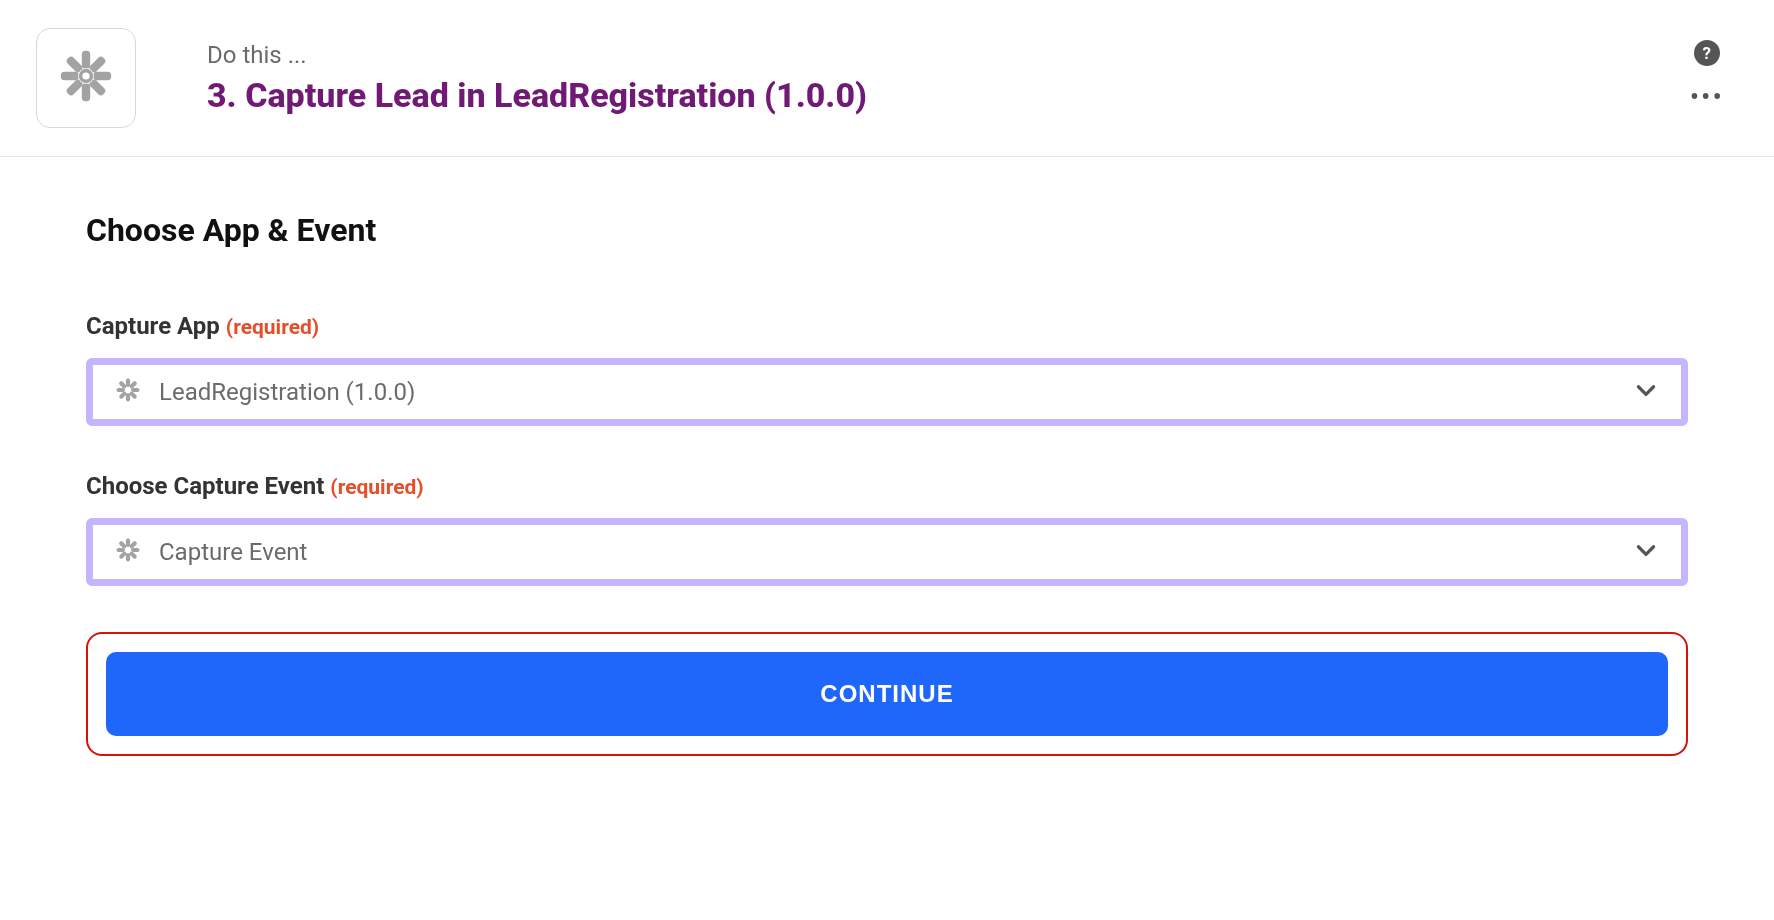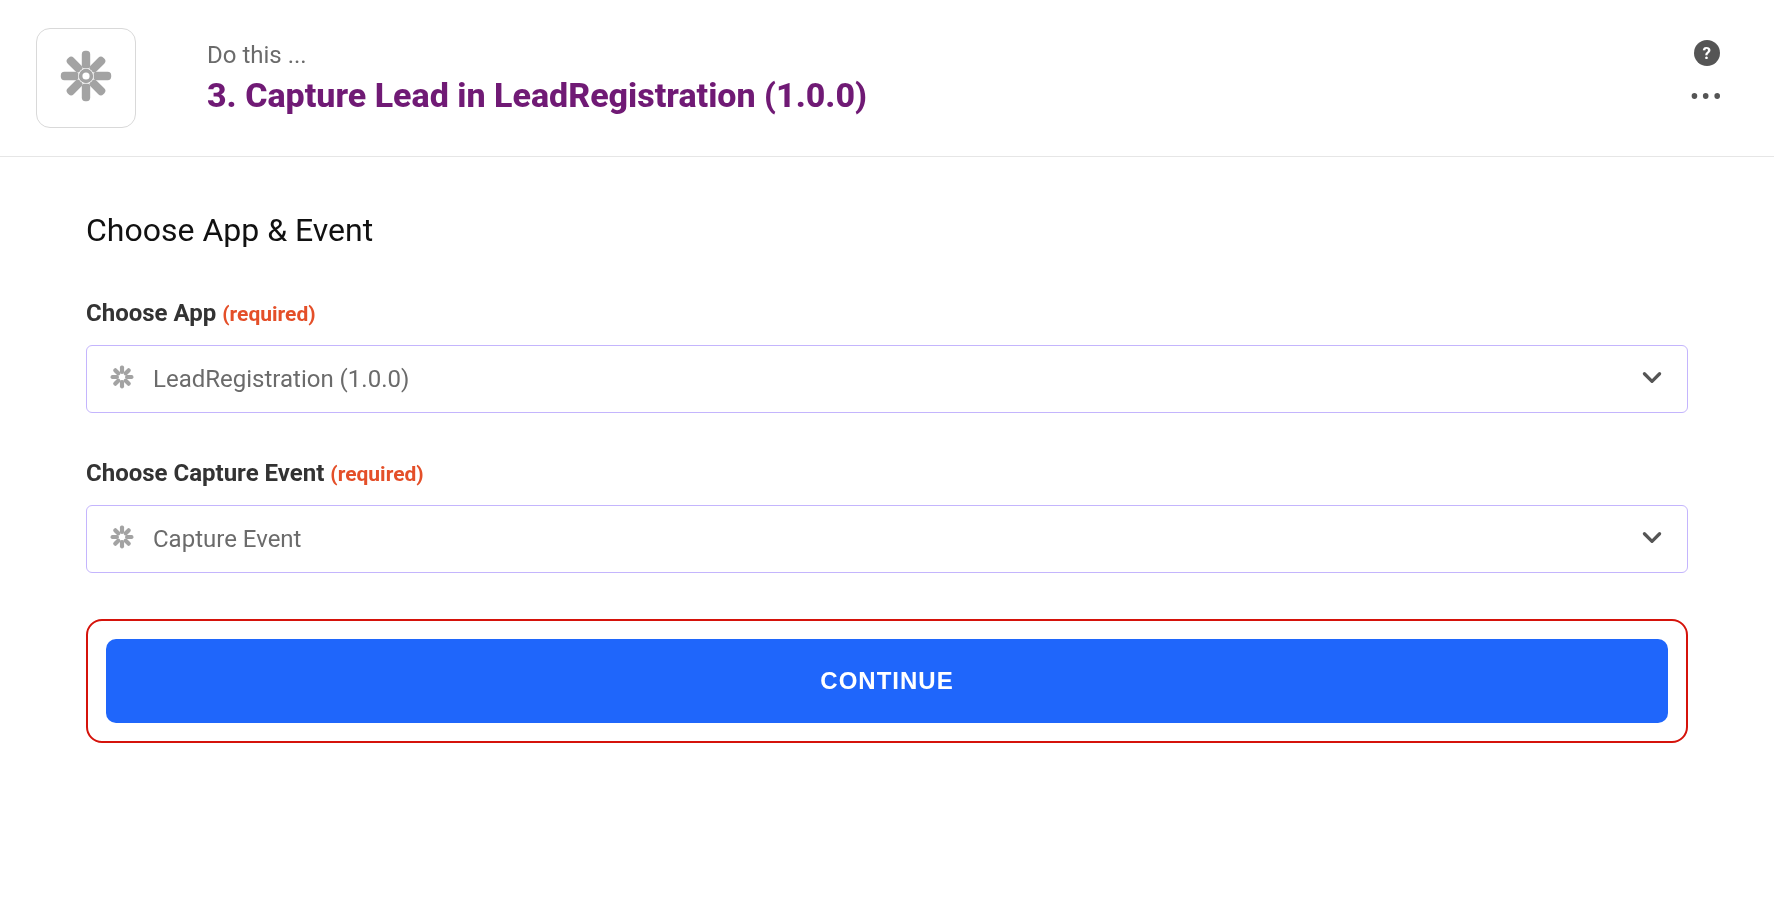--- a/index.html
+++ b/index.html
@@ -74,40 +74,40 @@
     line-height: 10px;
     cursor: pointer;
   }
 
   
   .body-wrap {
     padding: 54px 86px 60px 86px;
   }
   .section-title {
     font-size: 32px;
-    font-weight: 400;
-    margin-bottom: 50px;
+    font-weight: 700;
+    margin-bottom: 63px;
     color: #111111;
   }
   .field-block { margin-bottom: 46px; }
   .field-label {
     font-size: 24px;
     font-weight: 700;
     color: #333333;
     margin-bottom: 18px;
   }
   .field-label .req {
     font-size: 21px;
     font-weight: 700;
     color: #e44f29;
   }
   .select-box {
     width: 100%;
     height: 68px;
-    border: 1px solid #c4b5fd;
+    border: 7px solid #c4b5fd;
     border-radius: 6px;
     display: flex;
     align-items: center;
     padding: 0 22px;
     gap: 18px;
     cursor: pointer;
     background: #ffffff;
   }
   .select-box .mini-icon svg { width: 26px; height: 26px; }
   .select-value {
@@ -171,21 +171,21 @@
     <div class="more-dots">•••</div>
   </div>
 </div>
 
 <div class="body-wrap">
 
   <div class="section-title">Choose App &amp; Event</div>
 
   <div class="field-block">
     <div class="field-label">
-      <span>Choose App</span>
+      <span>Capture App</span>
       <span class="req">(required)</span>
     </div>
     <div class="select-box">
       <span class="mini-icon">
         <svg viewBox="0 0 100 100" xmlns="http://www.w3.org/2000/svg">
           <g fill="#a3a3a3">
             <rect x="42" y="6" width="16" height="32" rx="7"></rect>
             <rect x="42" y="62" width="16" height="32" rx="7"></rect>
             <rect x="6" y="42" width="32" height="16" rx="7"></rect>
             <rect x="62" y="42" width="32" height="16" rx="7"></rect>

